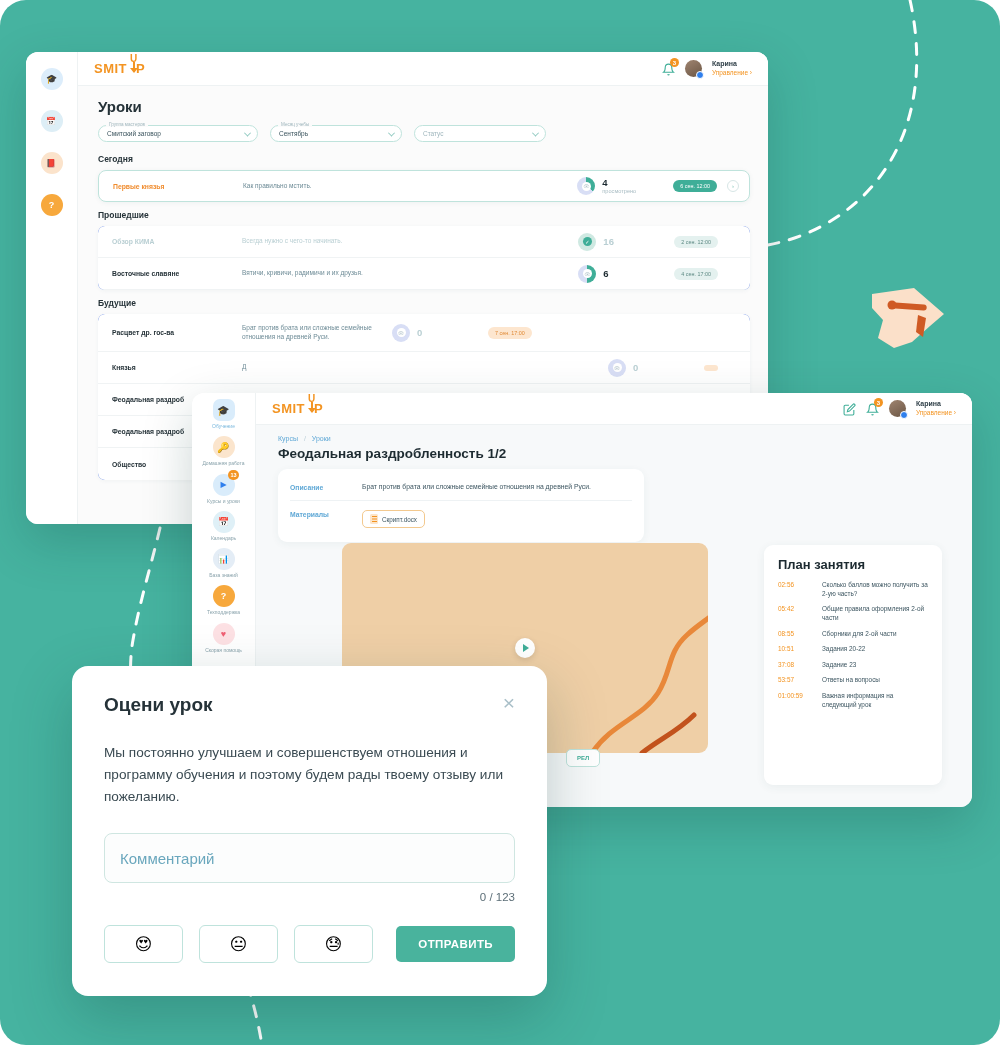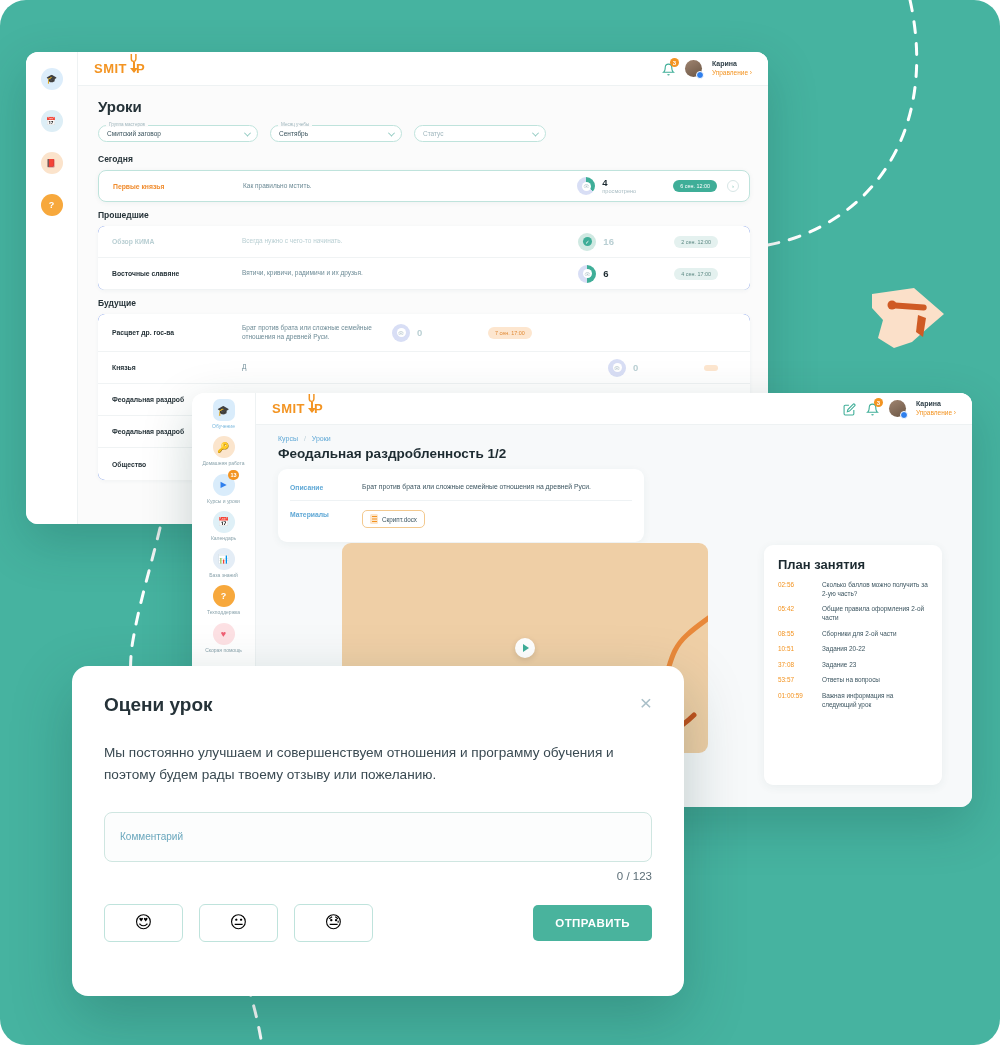--- a/index.html
+++ b/index.html
@@ -196,35 +196,35 @@
   .plan-txt { font-size: 6.4px; color: #3c5560; line-height: 1.35; }
 
   .btn-green-sm {
     position: absolute; left: 310px; top: 356px;
     background: #fff; border: 1px solid #bfe3dc; border-radius: 5px;
     font-size: 6px; font-weight: 700; color: #3fae98; padding: 5px 10px;
   }
 
   
   #modal {
-    position: absolute; left: 72px; top: 666px; width: 612px; height: 330px;
+    position: absolute; left: 72px; top: 666px; width: 475px; height: 330px;
     background: #fff; border-radius: 16px; box-shadow: 0 22px 60px rgba(14,60,55,.25);
     padding: 28px 32px;
   }
   .m-title { font-size: 19px; font-weight: 700; color: #253238; }
   .m-close {
     position: absolute; right: 28px; top: 28px; width: 20px; height: 20px;
     color: #a9bfc8; font-size: 21px; line-height: 18px; text-align: center; cursor: pointer;
     font-weight: 300;
   }
   .m-text { margin-top: 26px; font-size: 13.6px; line-height: 1.6; color: #3a4a52; }
   .m-input {
     margin-top: 26px; height: 50px; border: 1px solid #cfe6e1; border-radius: 8px;
     background: #fcfdfd; display: flex; align-items: center; padding: 0 15px;
-    font-size: 10px; color: #6aa7bd;
+    font-size: 15px; color: #6aa7bd;
   }
   .m-count { text-align: right; font-size: 11.5px; color: #5c6e77; margin-top: 8px; }
   .m-actions { display: flex; align-items: center; gap: 16px; margin-top: 22px; }
   .emo-btn {
     width: 79px; height: 38px; border: 1px solid #bfe3dc; border-radius: 6px;
     background: #fff; display: flex; align-items: center; justify-content: center;
     font-size: 17px; cursor: pointer;
   }
   .send-btn {
     margin-left: auto; background: #49b39d; color: #fff; border: none; border-radius: 5px;

